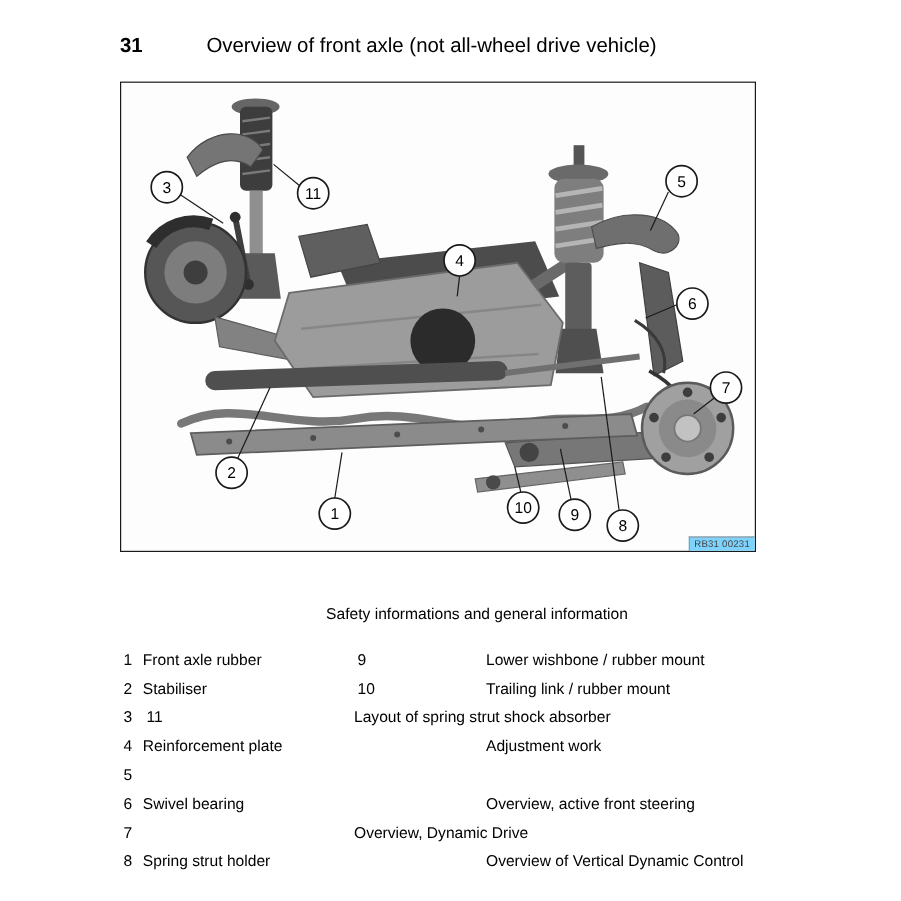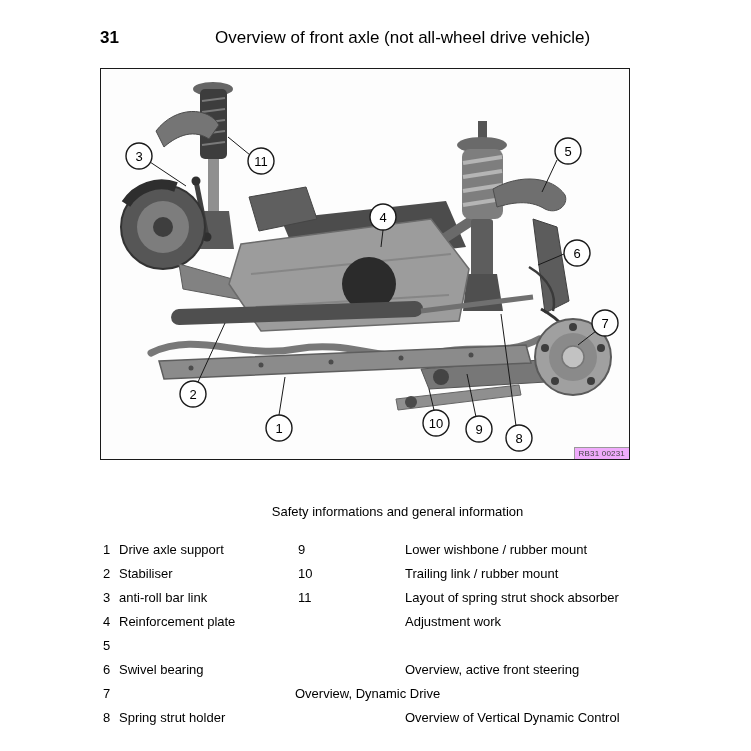--- a/index.html
+++ b/index.html
@@ -1,30 +1,30 @@
 <!DOCTYPE html>
 <html><head>
 <meta charset="utf-8">
 <style>
   * { margin: 0; padding: 0; box-sizing: border-box; }
   html, body { background: #ffffff; }
   body { font-family: "Liberation Sans", sans-serif; color: #000; }
   .page { position: relative; width: 751px; height: 751px; background: #fff; overflow: hidden; }
 
-  .header { position: absolute; left: 100px; top: 28px; display: flex; gap: 43px; }
+  .header { position: absolute; left: 100px; top: 28px; display: flex; }
   .section-number { font-weight: bold; font-size: 17px; width: 72px; }
   .page-title { font-weight: normal; font-size: 17px; white-space: nowrap; }
 
   .diagram-box {
     position: absolute; left: 100px; top: 68px; width: 530px; height: 392px;
     border: 1px solid #1a1a1a; background: #fdfdfd;
   }
   .ref-label {
     position: absolute; right: 0; bottom: 0;
-    font-size: 8px; color: #444; background: #f0abfc;
+    font-size: 8px; color: #444; background: #7dd3fc;
     border-top: 1px solid #999; border-left: 1px solid #999;
     padding: 1px 4px 1px 4px; letter-spacing: 0.2px;
   }
 
   .caption {
     position: absolute; left: 0; right: 0; top: 504px;
     text-align: center; font-size: 13px; margin-left: 44px;
   }
 
   .legend { position: absolute; left: 100px; top: 537px; width: 551px; }
@@ -190,33 +190,32 @@
     </svg>
 
     <div class="ref-label">RB31 00231</div>
   </div>
 
   <div class="caption">Safety informations and general information</div>
 
   <div class="legend">
     <div class="legend-row">
       <span class="legend-num">1</span>
-      <span class="legend-label">Drive axle support</span>
+      <span class="legend-label">Front axle rubber</span>
       <span class="legend-num">9</span>
       <span class="legend-label">Lower wishbone / rubber mount</span>
     </div>
     <div class="legend-row">
       <span class="legend-num">2</span>
       <span class="legend-label">Stabiliser</span>
       <span class="legend-num">10</span>
       <span class="legend-label">Trailing link / rubber mount</span>
     </div>
     <div class="legend-row">
       <span class="legend-num">3</span>
-      <span class="legend-label">anti-roll bar link</span>
       <span class="legend-num">11</span>
       <span class="legend-label">Layout of spring strut shock absorber</span>
     </div>
     <div class="legend-row">
       <span class="legend-num">4</span>
       <span class="legend-label">Reinforcement plate</span>
       <span class="legend-num"></span>
       <span class="legend-label">Adjustment work</span>
     </div>
     <div class="legend-row">

